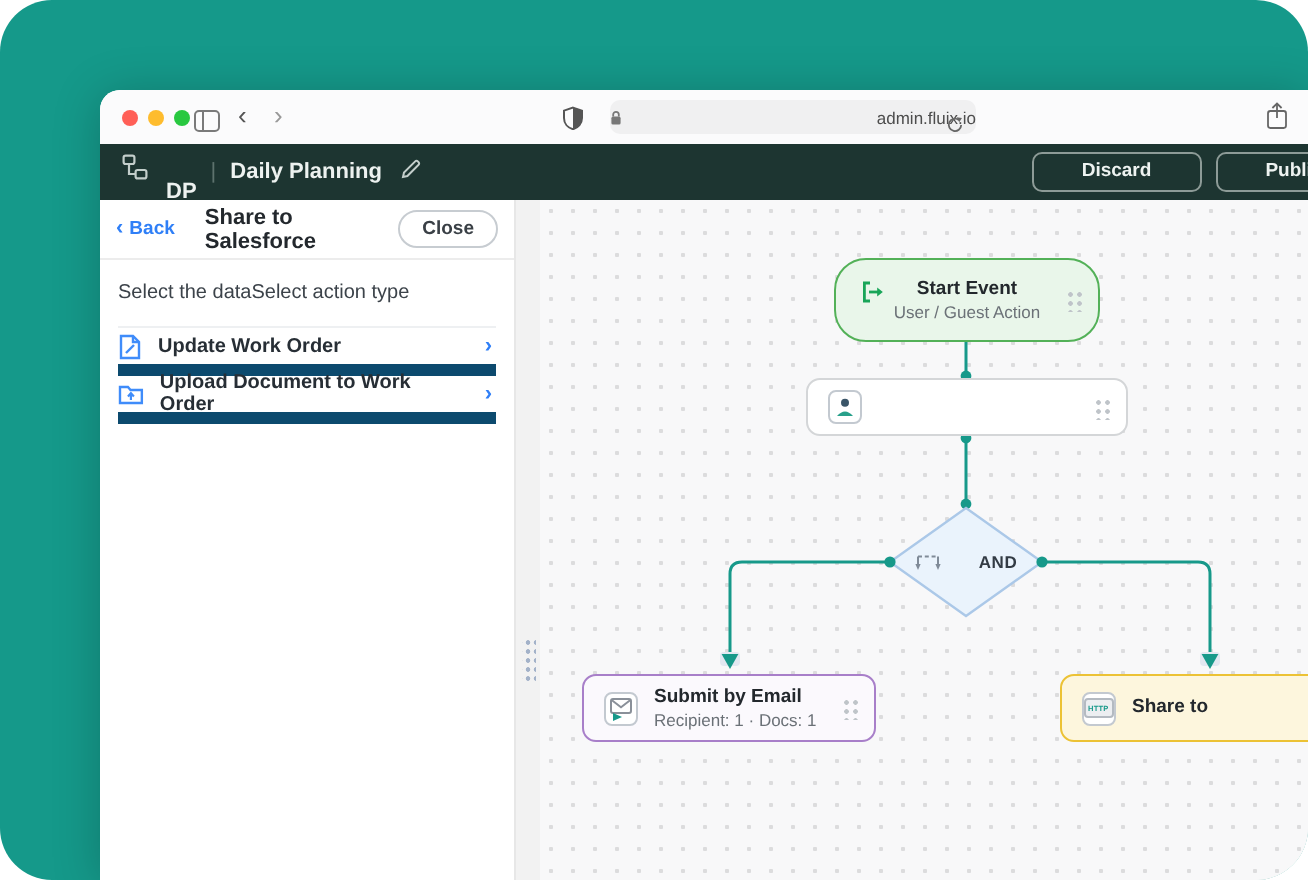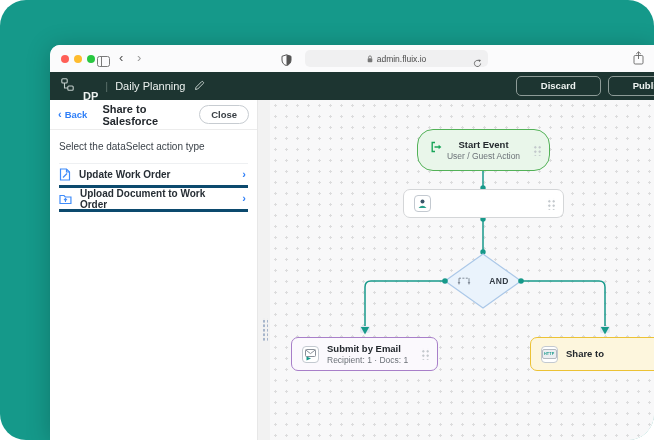--- a/index.html
+++ b/index.html
@@ -17,32 +17,32 @@
   .tl.red{left:11px;background:#ff5f57;}
   .tl.yellow{left:24px;background:#febc2e;}
   .tl.green{left:37px;background:#28c840;}
   .chrome-ic{position:absolute;color:#666;}
   .sbtoggle{left:47px;top:8px;}
   .nav-ch{font-size:13px;line-height:1;top:6px;color:#555;cursor:default;}
   .back-ch{left:69px;}
   .fwd-ch{left:87px;color:#999;}
   .shield{left:231px;top:7px;}
   .urlbar{position:absolute;left:255px;top:5px;width:183px;height:17px;background:#f0f0f1;
-          border-radius:5px;display:flex;align-items:center;justify-content:center;gap:4px;}
+          border-radius:5px;display:flex;align-items:center;justify-content:space-between;gap:4px;}
   .url-text{font-size:8.5px;color:#4d4d4d;}
   .reload{position:absolute;right:6px;top:4px;}
   .share-ic{right:10px;top:6px;}
 
   
   .appbar{height:28px;background:#1d3531;display:flex;align-items:center;padding:0 8px 0 11px;
           overflow:hidden;white-space:nowrap;}
   .appbar .wficon{margin-right:9px;flex:0 0 auto;}
   .app-init{font-size:11px;font-weight:bold;color:#edf2f0;margin-top:19px;}
   .app-sep{font-size:11px;color:#5d726d;margin:0 7px;}
-  .app-title{font-size:11px;font-weight:normal;color:#edf2f0;text-align:right;}
+  .app-title{font-size:11px;font-weight:bold;color:#edf2f0;text-align:right;}
   .pencil{margin-left:9px;flex:0 0 auto;}
   .appbar-right{margin-left:auto;display:flex;gap:7px;}
   .hbtn{font-size:9.5px;font-weight:bold;color:#eef3f1;background:transparent;
         border:1px solid #8d9b97;border-radius:5px;padding:4px 24px;line-height:1;cursor:pointer;}
   .hbtn.publish{margin-right:-46px;}
 
   
   .content{display:flex;height:340px;}
 
   
@@ -51,21 +51,21 @@
              border-bottom:1px solid #ececec;}
   .back-link{display:flex;align-items:center;gap:3px;color:#2f7ff7;font-size:9.5px;
              font-weight:bold;cursor:pointer;}
   .back-ch2{font-size:11px;line-height:1;}
   .side-title{font-size:11px;font-weight:bold;color:#23282d;margin-left:15px;}
   .close-btn{margin-left:auto;background:#fff;border:1px solid #c7ccd1;border-radius:12px;
              padding:3.5px 11px;font-size:9.5px;font-weight:bold;color:#3a4046;cursor:pointer;line-height:1;}
   .side-body{padding:11px 9px 0;}
   .helper{font-size:10px;color:#3c434a;margin-bottom:11px;}
   .action-list{border-top:1px solid #eef0f2;}
-  .action-item{display:flex;align-items:center;gap:8px;height:24px;border-bottom:3px solid #0c4a6e;
+  .action-item{display:flex;align-items:center;gap:8px;height:24px;border-bottom:6px solid #0c4a6e;
                cursor:pointer;}
   .ai-label{font-size:10px;font-weight:bold;color:#272e35;}
   .ai-ch{margin-left:auto;color:#2f7ff7;font-size:11px;font-weight:bold;line-height:1;padding-right:2px;}
 
   
   .vdivider{width:13px;background:#f2f2f2;border-left:1px solid #e7e7e7;position:relative;flex:0 0 auto;}
   .vhandle{position:absolute;left:3px;top:218px;width:7px;height:24px;cursor:col-resize;
            background-image:radial-gradient(circle,#a3b2c9 1px,transparent 1.3px);
            background-size:4px 4.5px;background-position:1px 1px;}
 

